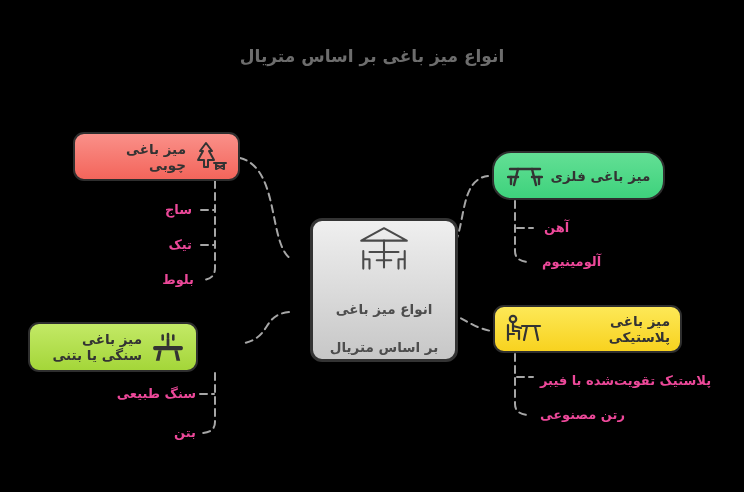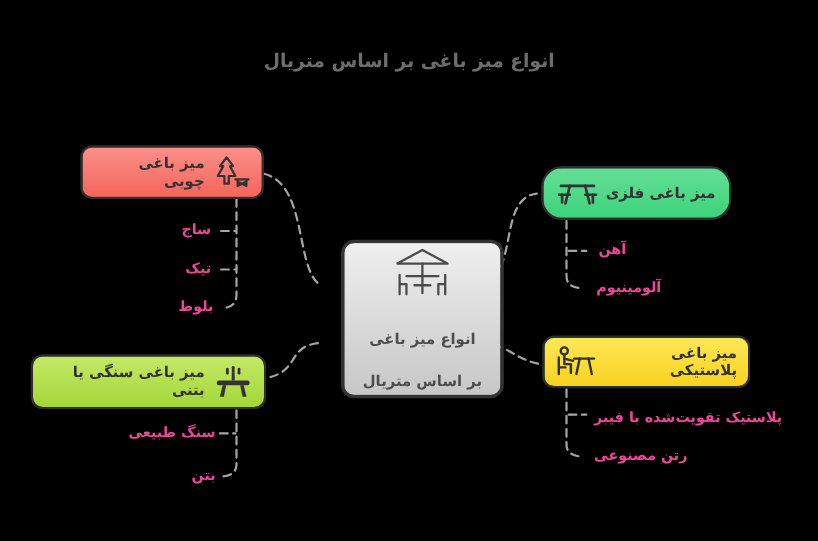--- a/index.html
+++ b/index.html
@@ -15,21 +15,21 @@
   .node{
     position:absolute;z-index:2;display:flex;align-items:center;justify-content:center;
     gap:8px;border:2.5px solid #2e2e2e;border-radius:11px;direction:rtl;
     font-size:13.5px;font-weight:bold;color:#333;box-sizing:border-box;padding:0 10px;
   }
   .node .icon{display:flex;align-items:center;justify-content:center;flex:0 0 auto;}
   .node-wooden{left:73px;top:132px;width:167px;height:49px;
     background:linear-gradient(#fa9089,#f3655b);}
   .node-metal{left:492px;top:151px;width:173px;height:49px;
     background:linear-gradient(#63df95,#3ed27c);border-radius:19px;}
-  .node-stone{left:28px;top:322px;width:214px;height:50px;
+  .node-stone{left:28px;top:322px;width:170px;height:50px;
     background:linear-gradient(#c3e966,#a4d639);}
   .node-plastic{left:493px;top:305px;width:189px;height:48px;
     background:linear-gradient(#fde857,#f8d21f);}
   .node-center{
     left:290px;top:218px;width:148px;height:144px;z-index:2;position:absolute;
     border:3px solid #333;border-radius:12px;
     background:linear-gradient(#efefef,#c7c7c7);
     display:flex;flex-direction:column;align-items:center;justify-content:center;
     gap:19px;color:#4d4d4d;font-size:13.5px;font-weight:bold;direction:rtl;
     box-sizing:border-box;

